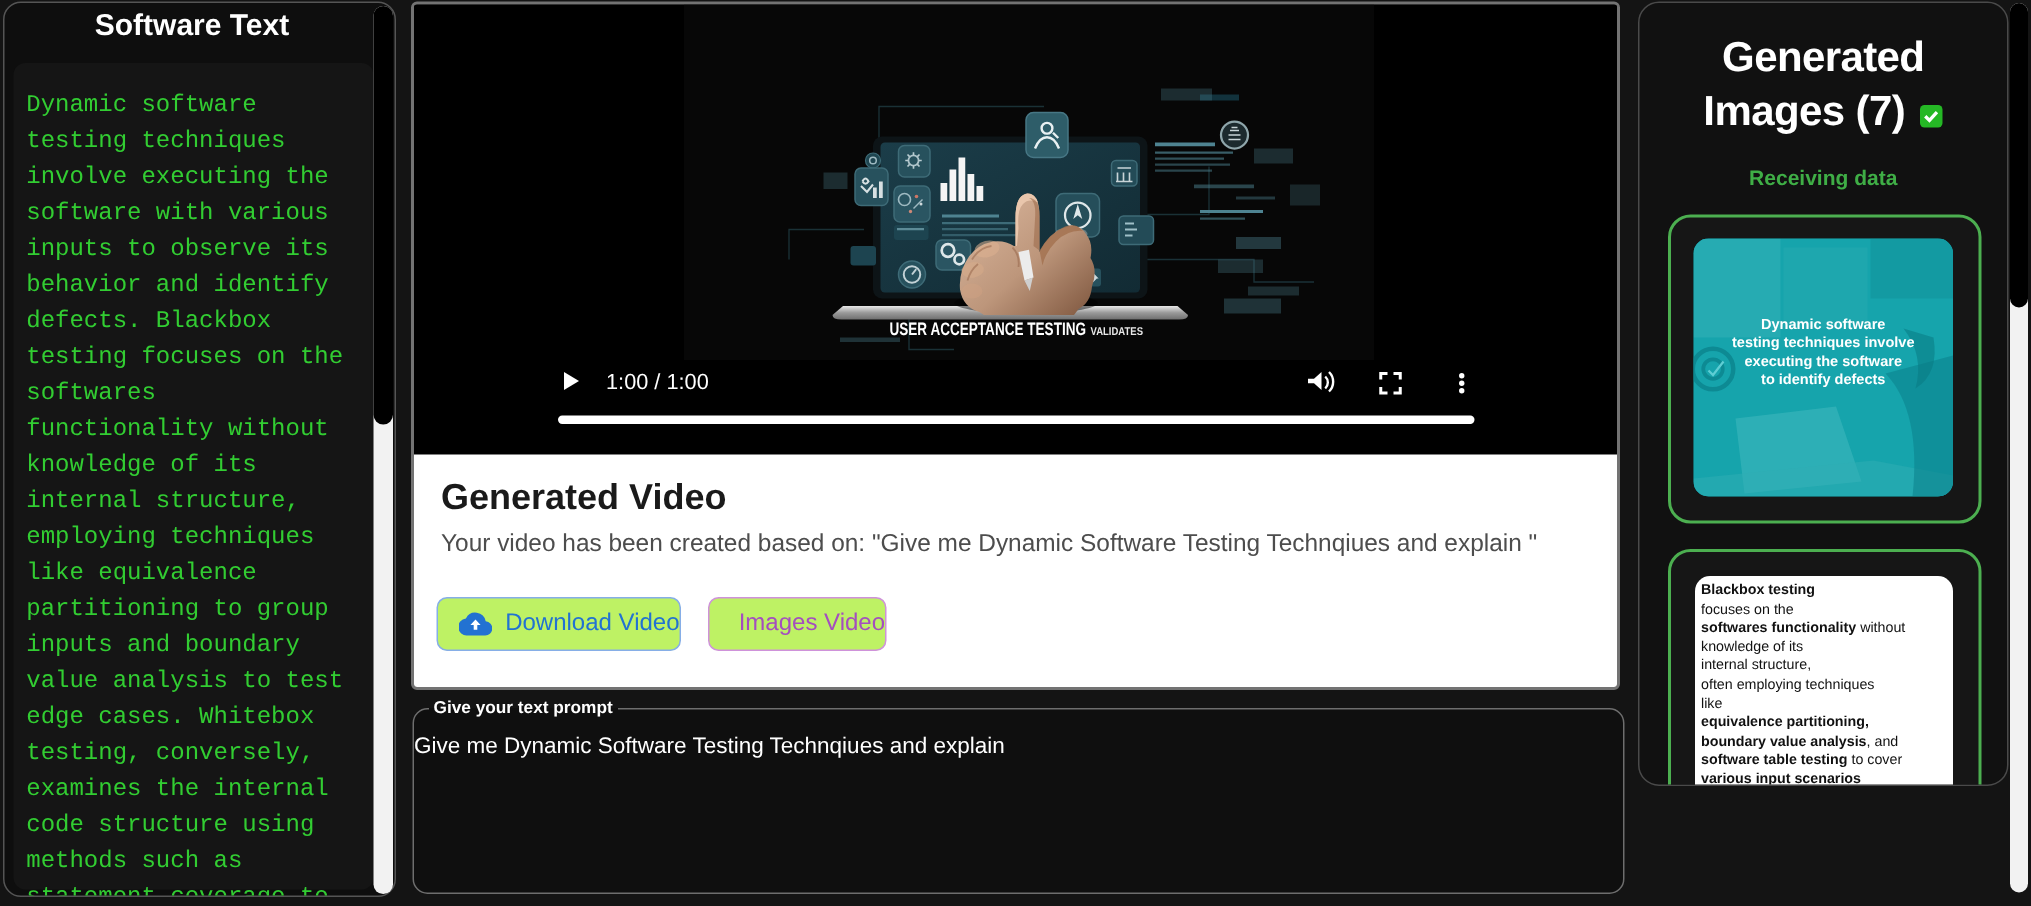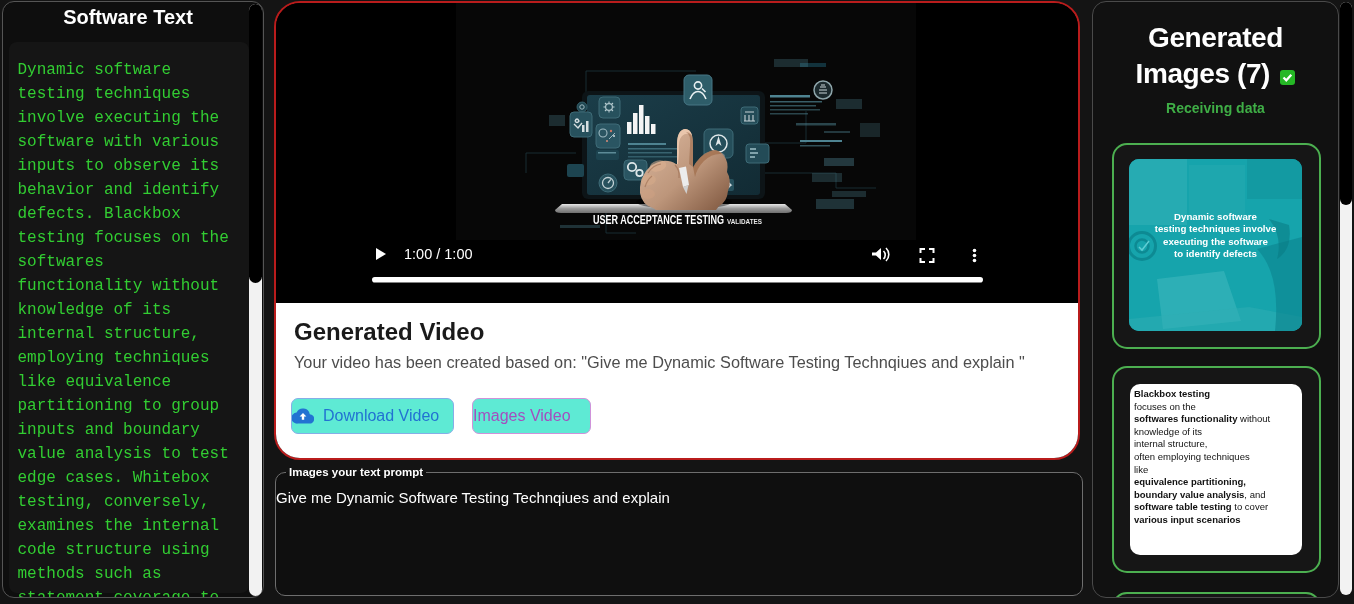--- a/index.html
+++ b/index.html
@@ -1,35 +1,35 @@
 <!DOCTYPE html>
 <html><head><meta charset="utf-8"><style>
 *{margin:0;padding:0;box-sizing:border-box}
 html,body{width:1354px;height:604px;overflow:hidden;background:#141414;font-family:"Liberation Sans",sans-serif}
 .abs{position:absolute}
 #leftpanel{left:2px;top:1px;width:262px;height:597px;background:#0e0e0e;border:1px solid #555;border-radius:12px;overflow:hidden}
 #lefttitle{margin-top:4px;text-align:center;color:#fff;font-size:20px;font-weight:bold;width:250px}
 #greentext{position:absolute;left:14.5px;top:56px;color:#32cd32;font-family:"Liberation Mono",monospace;font-size:16px;line-height:24px;white-space:pre}
 .sbtrack{background:#f2f2f2;border-radius:7px}
 .sbthumb{background:#000;border-radius:7px}
-#vcontainer{left:274px;top:1px;width:806px;height:459px;background:#000;border:2px solid #b91c1c;border-radius:26px;overflow:hidden}
+#vcontainer{left:274px;top:1px;width:806px;height:459px;background:#000;border:2px solid #737373;border-radius:4px;overflow:hidden}
 #whitecard{position:absolute;left:0;top:300px;width:802px;height:155px;background:#fff}
 #gvtitle{position:absolute;left:18px;top:15px;font-size:24px;font-weight:bold;color:#1a1a1a}
 #gvdesc{position:absolute;left:18px;top:50px;font-size:16.3px;color:#4d4d4d;white-space:nowrap}
-.btn{position:absolute;top:95px;height:36px;border-radius:7px;background:#5eead4;font-size:16px;display:flex;align-items:center;justify-content:flex-start}
+.btn{position:absolute;top:95px;height:36px;border-radius:7px;background:#bef264;font-size:16px;display:flex;align-items:center;justify-content:flex-end}
 #btndl{left:15px;width:163px;border:1px solid #86aee7;color:#2272d2}
 #btnrl{left:196px;width:119px;border:1px solid #cf92da;color:#a44ebf}
 #fset{left:275px;top:466px;width:808px;height:130px;border:1px solid #6e6e6e;border-radius:10px;background:#0f0f0f;color:#fff}
 #fset legend{margin-left:10px;padding:0 3px;font-size:11.5px;font-weight:bold;color:#fff}
 #ptext{position:absolute;left:0;top:10.5px;font-size:15px;color:#fff}
-#rightpanel{left:1092px;top:1px;width:247px;height:597px;background:#111;border:1px solid #4a4a4a;border-radius:14px;overflow:hidden}
+#rightpanel{left:1092px;top:1px;width:247px;height:523px;background:#111;border:1px solid #4a4a4a;border-radius:14px;overflow:hidden}
 #rtitle{margin-top:18px;text-align:center;color:#fff;font-size:28px;font-weight:bold;line-height:35.5px;letter-spacing:-0.4px}
 .chk{display:inline-block;width:15px;height:15px;background:#25b825;border-radius:3px;position:relative;margin-left:3px;top:2px}
 .chk svg{position:absolute;left:1px;top:1px}
-#rstatus{margin-top:9px;text-align:center;color:#3fae46;font-size:14px;font-weight:bold}
+#rstatus{margin-top:19px;text-align:center;color:#3fae46;font-size:14px;font-weight:bold}
 .gcard{position:absolute;left:19px;background:#161616;border:2px solid #4caf50;border-radius:15px}
 #img1{position:absolute;left:15px;top:14px;width:173px;height:172px;border-radius:10px;background:#14a3ab;overflow:hidden}
 #img1 .cap{position:absolute;left:0;top:52px;width:100%;text-align:center;color:#fff;font-weight:bold;font-size:9.7px;line-height:12.4px}
 #img2{position:absolute;left:16px;top:16px;width:172px;height:171px;border-radius:10px;background:#fff;overflow:hidden}
 #img2 .cap{position:absolute;left:4px;top:4px;color:#111;font-size:9.5px;line-height:12.6px}
 </style></head><body>
 <div class="abs" id="leftpanel">
   <div style="position:absolute;left:6px;top:40px;width:240px;height:551px;background:#151515;border-radius:8px"></div>
   <div id="lefttitle" style="position:relative">Software Text</div>
   <div id="greentext">Dynamic software
@@ -205,21 +205,21 @@
     <div id="gvdesc">Your video has been created based on: "Give me Dynamic Software Testing Technqiues and explain "</div>
     <div class="btn" id="btndl"><svg width="22" height="16" viewBox="0 0 22 16" style="margin-right:9px">
           <path fill="#2272d2" d="M17.8 6.2A7 7 0 0 0 4.6 4.4 5.6 5.6 0 0 0 5.6 15.6h11.6a4.7 4.7 0 0 0 .6-9.4z"></path>
           <path fill="#fff" d="M11 5l3.4 3.6h-2.2v3.2h-2.4V8.6H7.6z"></path>
         </svg>Download Video</div>
     <div class="btn" id="btnrl">Images Video</div>
   </div>
 </div>
 
 <fieldset class="abs" id="fset">
-    <legend>Images your text prompt</legend>
+    <legend>Give your text prompt</legend>
   <div id="ptext">Give me Dynamic Software Testing Technqiues and explain</div>
 </fieldset>
 
 <div class="abs" id="rightpanel">
   <div id="rtitle">Generated<br>Images (7) <span class="chk"><svg width="13" height="13" viewBox="0 0 13 13">
           <path d="M2.5 6.5l2.8 2.8 5-5.6" stroke="#fff" stroke-width="2.2" fill="none"></path>
         </svg></span></div>
   <div id="rstatus">Receiving data</div>
   <div class="gcard" style="top:141px;width:209px;height:206px">
     <div id="img1">

